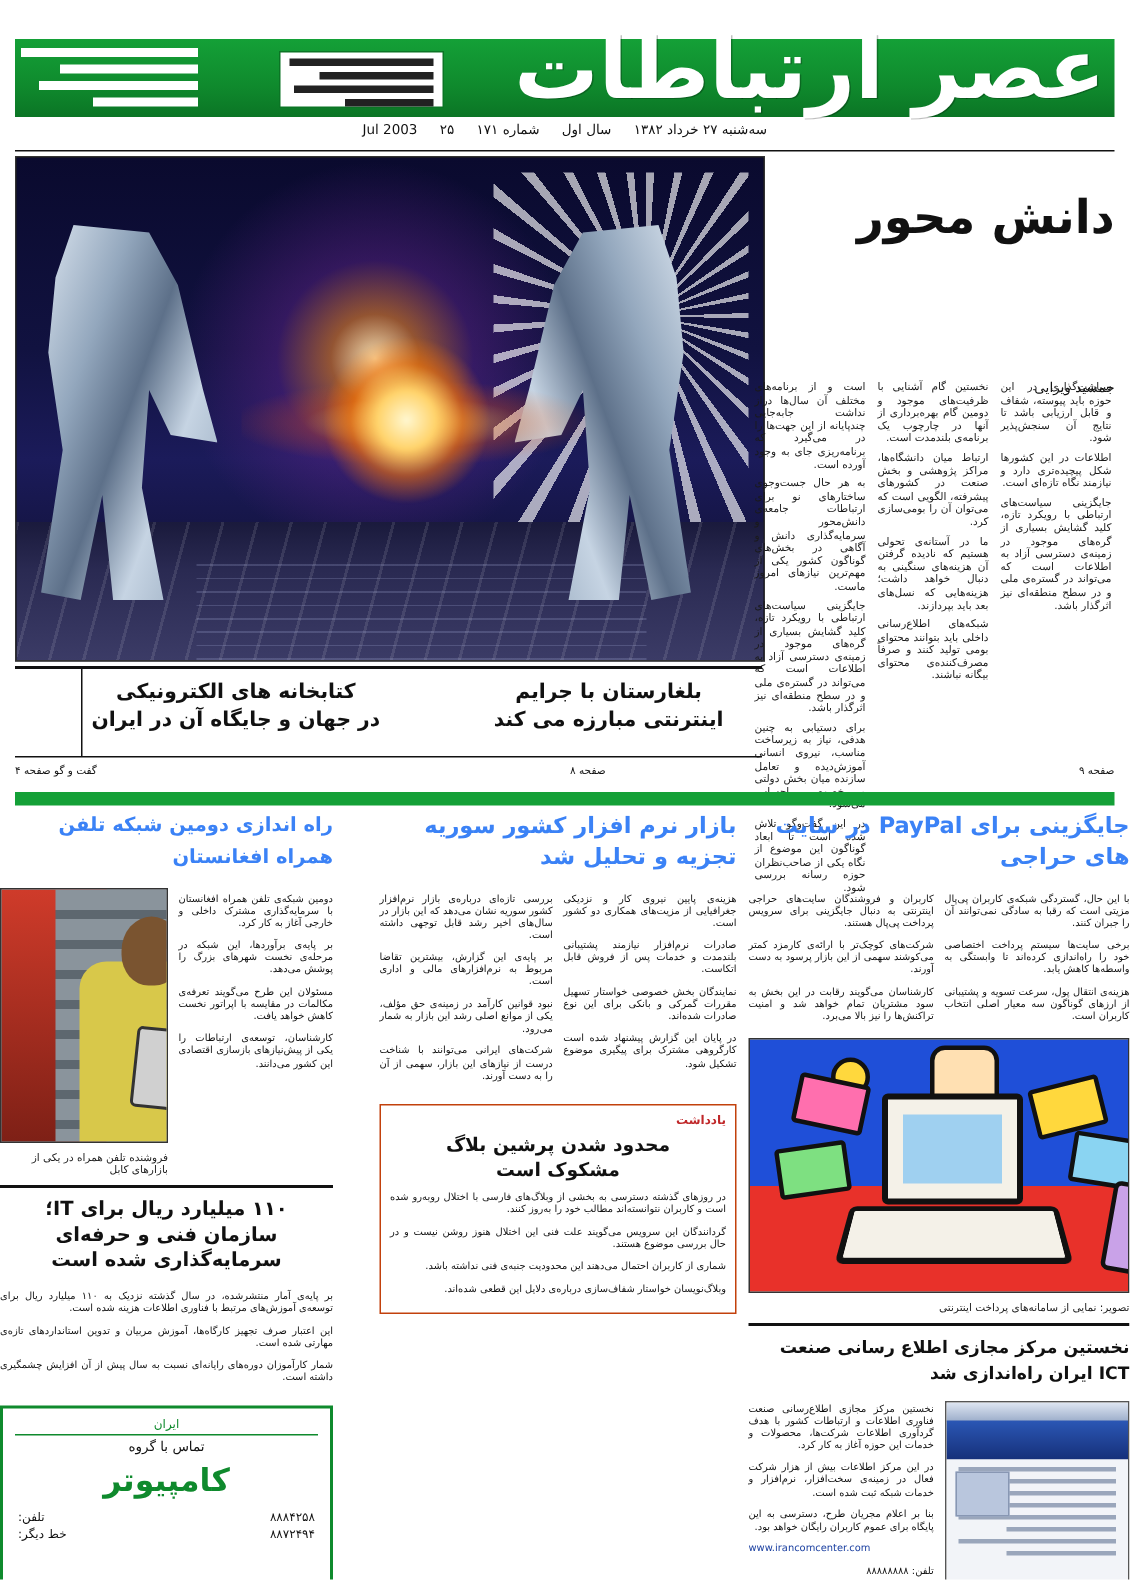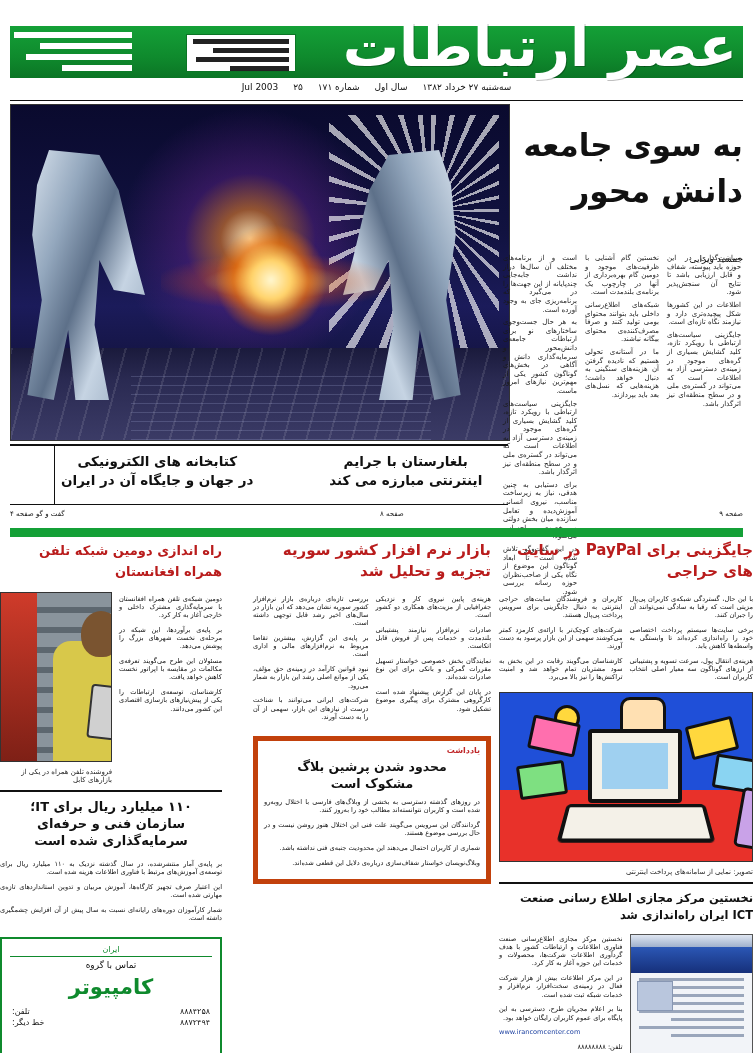--- a/index.html
+++ b/index.html
@@ -149,21 +149,21 @@
   }
 
   
   .lower{position:absolute;left:0;right:0;top:530px;bottom:6px;}
 
   .col-a{position:absolute;right:0;width:254px;top:0;bottom:0;}
   .col-b{position:absolute;right:262px;width:238px;top:0;bottom:0;}
   .col-c{position:absolute;left:0;width:222px;top:0;bottom:0;}
 
   .hl-ar{
-    font-size:15px;font-weight:bold;text-align:right;line-height:21px;margin:0 0 6px 0;color:#b91c1c;
+    font-size:15px;font-weight:bold;text-align:right;line-height:21px;margin:0 0 6px 0;color:#3b82f6;
   }
   .hl-sm{font-size:11.5px;font-weight:bold;text-align:right;line-height:17px;margin:6px 0 4px;}
   .rule2{height:2px;background:#111;margin:6px 0;}
 
   .paypal-art{
     height:168px;border:1px solid #333;margin:4px 0 6px;position:relative;overflow:hidden;
     background:linear-gradient(180deg,#1f4fd8 0%,#1f4fd8 58%,#e8312a 58%,#e8312a 100%);
   }
   .paypal-art .mon{
     position:absolute;left:88px;top:36px;width:86px;height:66px;background:#f4f1e8;border:4px solid #111;border-radius:4px;
@@ -212,21 +212,21 @@
   .adbox{
     border:2px solid #0f8a2d;margin-top:8px;padding:6px 8px;text-align:center;position:relative;height:136px;box-sizing:border-box;
   }
   .adbox .ribbon{font-size:8px;color:#0f8a2d;border-bottom:1px solid #0f8a2d;padding-bottom:2px;margin-bottom:3px;}
   .adbox .cta{font-size:9px;color:#111;margin-bottom:4px;}
   .adbox .brand{font-size:21px;font-weight:bold;color:#0f8a2d;letter-spacing:-1px;line-height:26px;}
   .adbox .rows{margin-top:6px;font-size:8px;color:#111;}
   .adbox .rows div{display:flex;flex-direction:row-reverse;justify-content:space-between;padding:1px 2px;}
 
   .blogbox{
-    border:5px solid #c2410c;margin:8px 0 6px;padding:5px 6px;background:#fff;
+    border:1px solid #c2410c;margin:8px 0 6px;padding:5px 6px;background:#fff;
   }
   .blogbox .t{font-size:8px;color:#c0282a;text-align:right;font-weight:bold;margin-bottom:3px;}
   .blogbox h4{margin:0 0 4px;font-size:12.5px;font-weight:bold;text-align:center;line-height:17px;}
 
   .smallcaption{font-size:7px;text-align:right;color:#222;margin-top:3px;}
   .colsplit{display:flex;flex-direction:row-reverse;gap:7px;}
   .colsplit .c{flex:1;}
   .tiny{font-size:6.6px;line-height:8.2px;text-align:justify;}
   .pgtag{font-size:7px;text-align:center;color:#111;}
 </style>
@@ -268,37 +268,37 @@
       <div class="burst"></div>
       <div class="floor"></div>
       <div class="grid"></div>
       <div class="fig figL"></div>
       <div class="fig figR"></div>
       <div class="flare2"></div>
       <div class="flare"></div>
     </div>
 
     <div class="lead-head">
-      <span class="l1">به سوی جامعه</span>
       <span class="l2">دانش محور</span>
     </div>
     <div class="lead-byline">جمشید ویرایی</div>
 
     <div class="lead-cols">
       <div class="col txt">
         <p>است و از برنامه‌های مختلف آن سال‌ها دراز نداشت جابه‌جایی چندپایانه از این جهت‌ها را در می‌گیرد که برنامه‌ریزی جای به وجود آورده است.</p>
         <p>به هر حال جست‌وجوی ساختارهای نو برای ارتباطات جامعه‌ی دانش‌محور و سرمایه‌گذاری دانش و آگاهی در بخش‌های گوناگون کشور یکی از مهم‌ترین نیازهای امروز ماست.</p>
         <p>جایگزینی سیاست‌های ارتباطی با رویکرد تازه، کلید گشایش بسیاری از گره‌های موجود در زمینه‌ی دسترسی آزاد به اطلاعات است که می‌تواند در گستره‌ی ملی و در سطح منطقه‌ای نیز اثرگذار باشد.</p>
         <p>برای دستیابی به چنین هدفی، نیاز به زیرساخت مناسب، نیروی انسانی آموزش‌دیده و تعامل سازنده میان بخش دولتی و خصوصی احساس می‌شود.</p>
         <p>در این گفت‌وگو تلاش شده است تا ابعاد گوناگون این موضوع از نگاه یکی از صاحب‌نظران حوزه رسانه بررسی شود.</p>
       </div>
       <div class="col txt">
         <p>نخستین گام آشنایی با ظرفیت‌های موجود و دومین گام بهره‌برداری از آنها در چارچوب یک برنامه‌ی بلندمدت است.</p>
+        <p>ارتباط میان دانشگاه‌ها، مراکز پژوهشی و بخش صنعت در کشورهای پیشرفته، الگویی است که می‌توان آن را بومی‌سازی کرد.</p>
+        <p>ما در آستانه‌ی تحولی هستیم که نادیده گرفتن آن هزینه‌های سنگینی به دنبال خواهد داشت؛ هزینه‌هایی که نسل‌های بعد باید بپردازند.</p>
         <p>شبکه‌های اطلاع‌رسانی داخلی باید بتوانند محتوای بومی تولید کنند و صرفاً مصرف‌کننده‌ی محتوای بیگانه نباشند.</p>
-        <p>ما در آستانه‌ی تحولی هستیم که نادیده گرفتن آن هزینه‌های سنگینی به دنبال خواهد داشت؛ هزینه‌هایی که نسل‌های بعد باید بپردازند.</p>
       </div>
       <div class="col txt">
         <p>سیاست‌گذاری در این حوزه باید پیوسته، شفاف و قابل ارزیابی باشد تا نتایج آن سنجش‌پذیر شود.</p>
         <p>اطلاعات در این کشورها شکل پیچیده‌تری دارد و نیازمند نگاه تازه‌ای است.</p>
         <p>جایگزینی سیاست‌های ارتباطی با رویکرد تازه، کلید گشایش بسیاری از گره‌های موجود در زمینه‌ی دسترسی آزاد به اطلاعات است که می‌تواند در گستره‌ی ملی و در سطح منطقه‌ای نیز اثرگذار باشد.</p>
       </div>
     </div>
 
     <div class="teasers">
       <div class="teaser">

